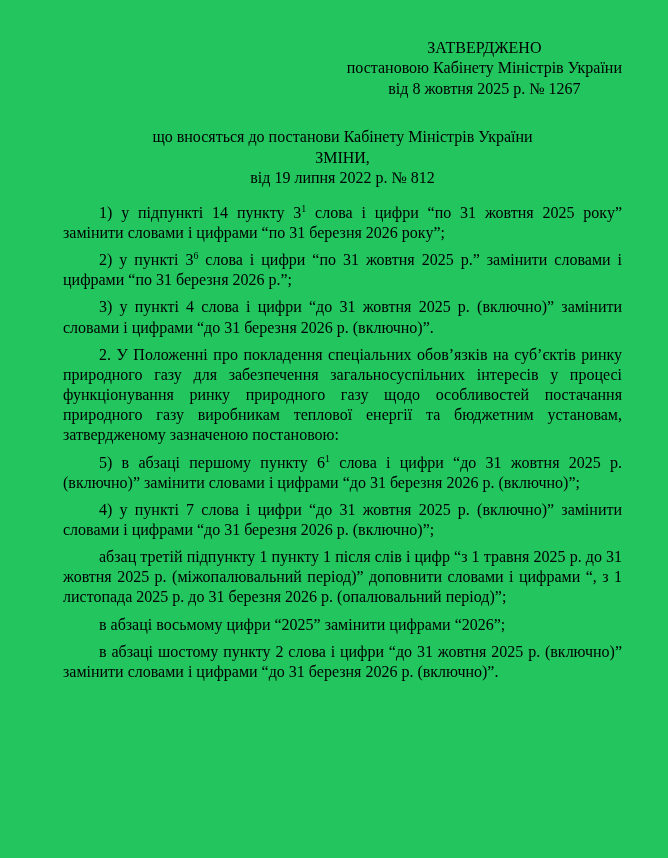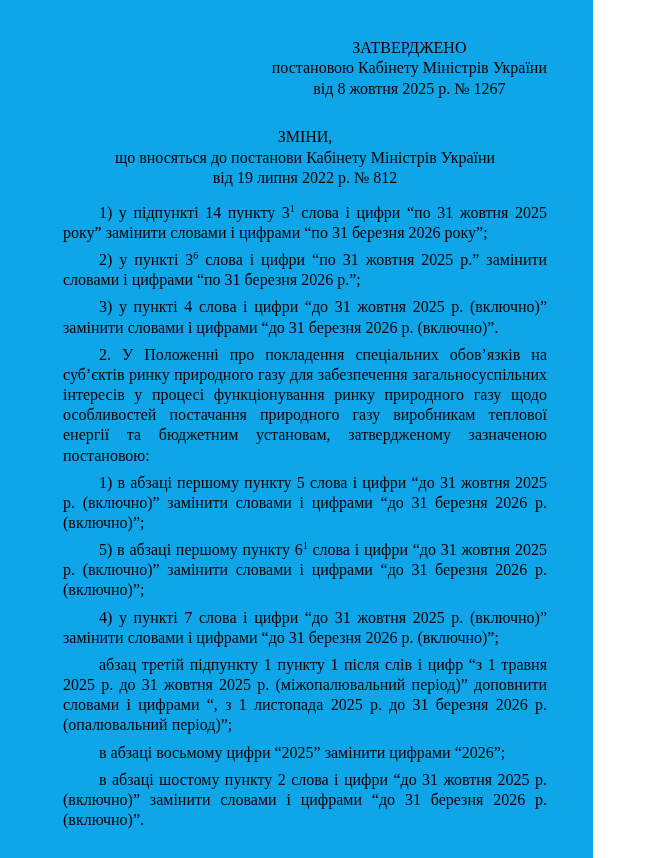--- a/index.html
+++ b/index.html
@@ -10,25 +10,25 @@
   body {
     width: 668px;
     height: 858px;
     font-family: "Liberation Serif", serif;
     font-size: 16px;
     color: #000000;
     -webkit-font-smoothing: antialiased;
   }
   .page {
     box-sizing: border-box;
-    width: 593px;
+    width: 668px;
     height: 858px;
     padding: 38px 46px 0 63px;
     overflow: hidden;
-    background: #0ea5e9;
+    background: #22c55e;
   }
   .approval {
     width: max-content;
     max-width: 100%;
     margin: 0 0 0 auto;
     text-align: center;
     line-height: 1.28;
   }
   .doc-title {
     margin-top: 28px;
@@ -57,31 +57,30 @@
 
 <div class="page">
 
   <div class="approval">
     <div>ЗАТВЕРДЖЕНО</div>
     <div>постановою Кабінету Міністрів України</div>
     <div>від 8 жовтня 2025 р. № 1267</div>
   </div>
 
   <div class="doc-title">
+    <div>що вносяться до постанови Кабінету Міністрів України</div>
     <div>ЗМІНИ,</div>
-    <div>що вносяться до постанови Кабінету Міністрів України</div>
     <div>від 19 липня 2022 р. № 812</div>
   </div>
 
   <div class="paragraphs" id="paragraphs">
       <p><span>1) у підпункті 14 пункту 3</span><sup>1</sup><span> слова і цифри “по 31 жовтня 2025 року” замінити словами і цифрами “по 31 березня 2026 року”;</span></p>
       <p><span>2) у пункті 3</span><sup>6</sup><span> слова і цифри “по 31 жовтня 2025 р.” замінити словами і цифрами “по 31 березня 2026 р.”;</span></p>
       <p><span>3) у пункті 4 слова і цифри “до 31 жовтня 2025 р. (включно)” замінити словами і цифрами “до 31 березня 2026 р. (включно)”.</span></p>
       <p><span>2. У Положенні про покладення спеціальних обов’язків на суб’єктів ринку природного газу для забезпечення загальносуспільних інтересів у процесі функціонування ринку природного газу щодо особливостей постачання природного газу виробникам теплової енергії та бюджетним установам, затвердженому зазначеною постановою:</span></p>
-      <p><span>1) в абзаці першому пункту 5 слова і цифри “до 31 жовтня 2025 р. (включно)” замінити словами і цифрами “до 31 березня 2026 р. (включно)”;</span></p>
       <p><span>5) в абзаці першому пункту 6</span><sup>1</sup><span> слова і цифри “до 31 жовтня 2025 р. (включно)” замінити словами і цифрами “до 31 березня 2026 р. (включно)”;</span></p>
       <p><span>4) у пункті 7 слова і цифри “до 31 жовтня 2025 р. (включно)” замінити словами і цифрами “до 31 березня 2026 р. (включно)”;</span></p>
       <p><span>абзац третій підпункту 1 пункту 1 після слів і цифр “з 1 травня 2025 р. до 31 жовтня 2025 р. (міжопалювальний період)” доповнити словами і цифрами “, з 1 листопада 2025 р. до 31 березня 2026 р. (опалювальний період)”;</span></p>
       <p><span>в абзаці восьмому цифри “2025” замінити цифрами “2026”;</span></p>
       <p><span>в абзаці шостому пункту 2 слова і цифри “до 31 жовтня 2025 р. (включно)” замінити словами і цифрами “до 31 березня 2026 р. (включно)”.</span></p>
     </div>
 
 </div>
 
 </body></html>

